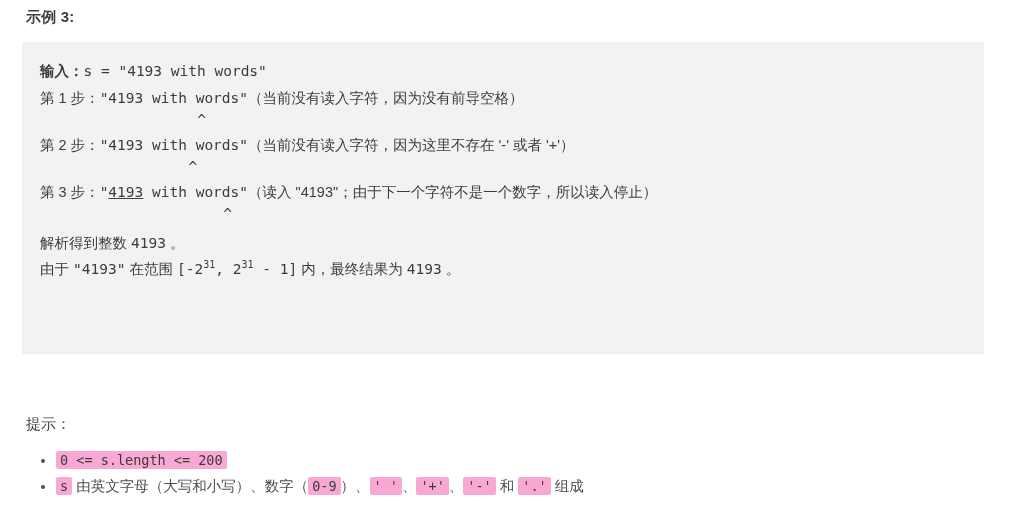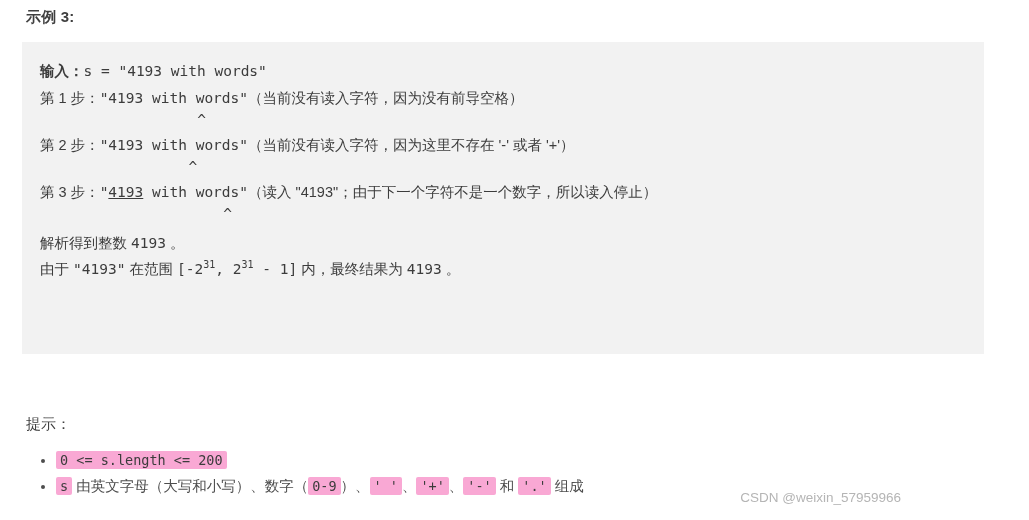--- a/index.html
+++ b/index.html
@@ -12,20 +12,21 @@
     height: 520px;
     font-family: "Liberation Sans", sans-serif;
     color: #4d4d4d;
     position: relative;
     overflow: hidden;
   }
   .page {
     position: relative;
     width: 913px;
     height: 520px;
+    padding-left: 12px;
   }
   .section-title {
     position: absolute;
     left: 26px;
     top: 8px;
     font-size: 15px;
     font-weight: bold;
     color: #3f3f3f;
     letter-spacing: 0.2px;
   }
@@ -145,15 +146,14 @@
 
   </div>
 
   <div class="hint-title">提示：</div>
 
   <ul class="hint-list">
     <li><span class="inline-code">0 &lt;= s.length &lt;= 200</span></li>
     <li><span class="inline-code">s</span><span> 由英文字母（大写和小写）、数字（</span><span class="inline-code">0-9</span><span>）、</span><span class="inline-code">' '</span><span>、</span><span class="inline-code">'+'</span><span>、</span><span class="inline-code">'-'</span><span> 和 </span><span class="inline-code">'.'</span><span> 组成</span></li>
   </ul>
 
-  <div class="watermark">CSDN @weixin_57959966</div>
 
 </div>
 
 </body></html>

